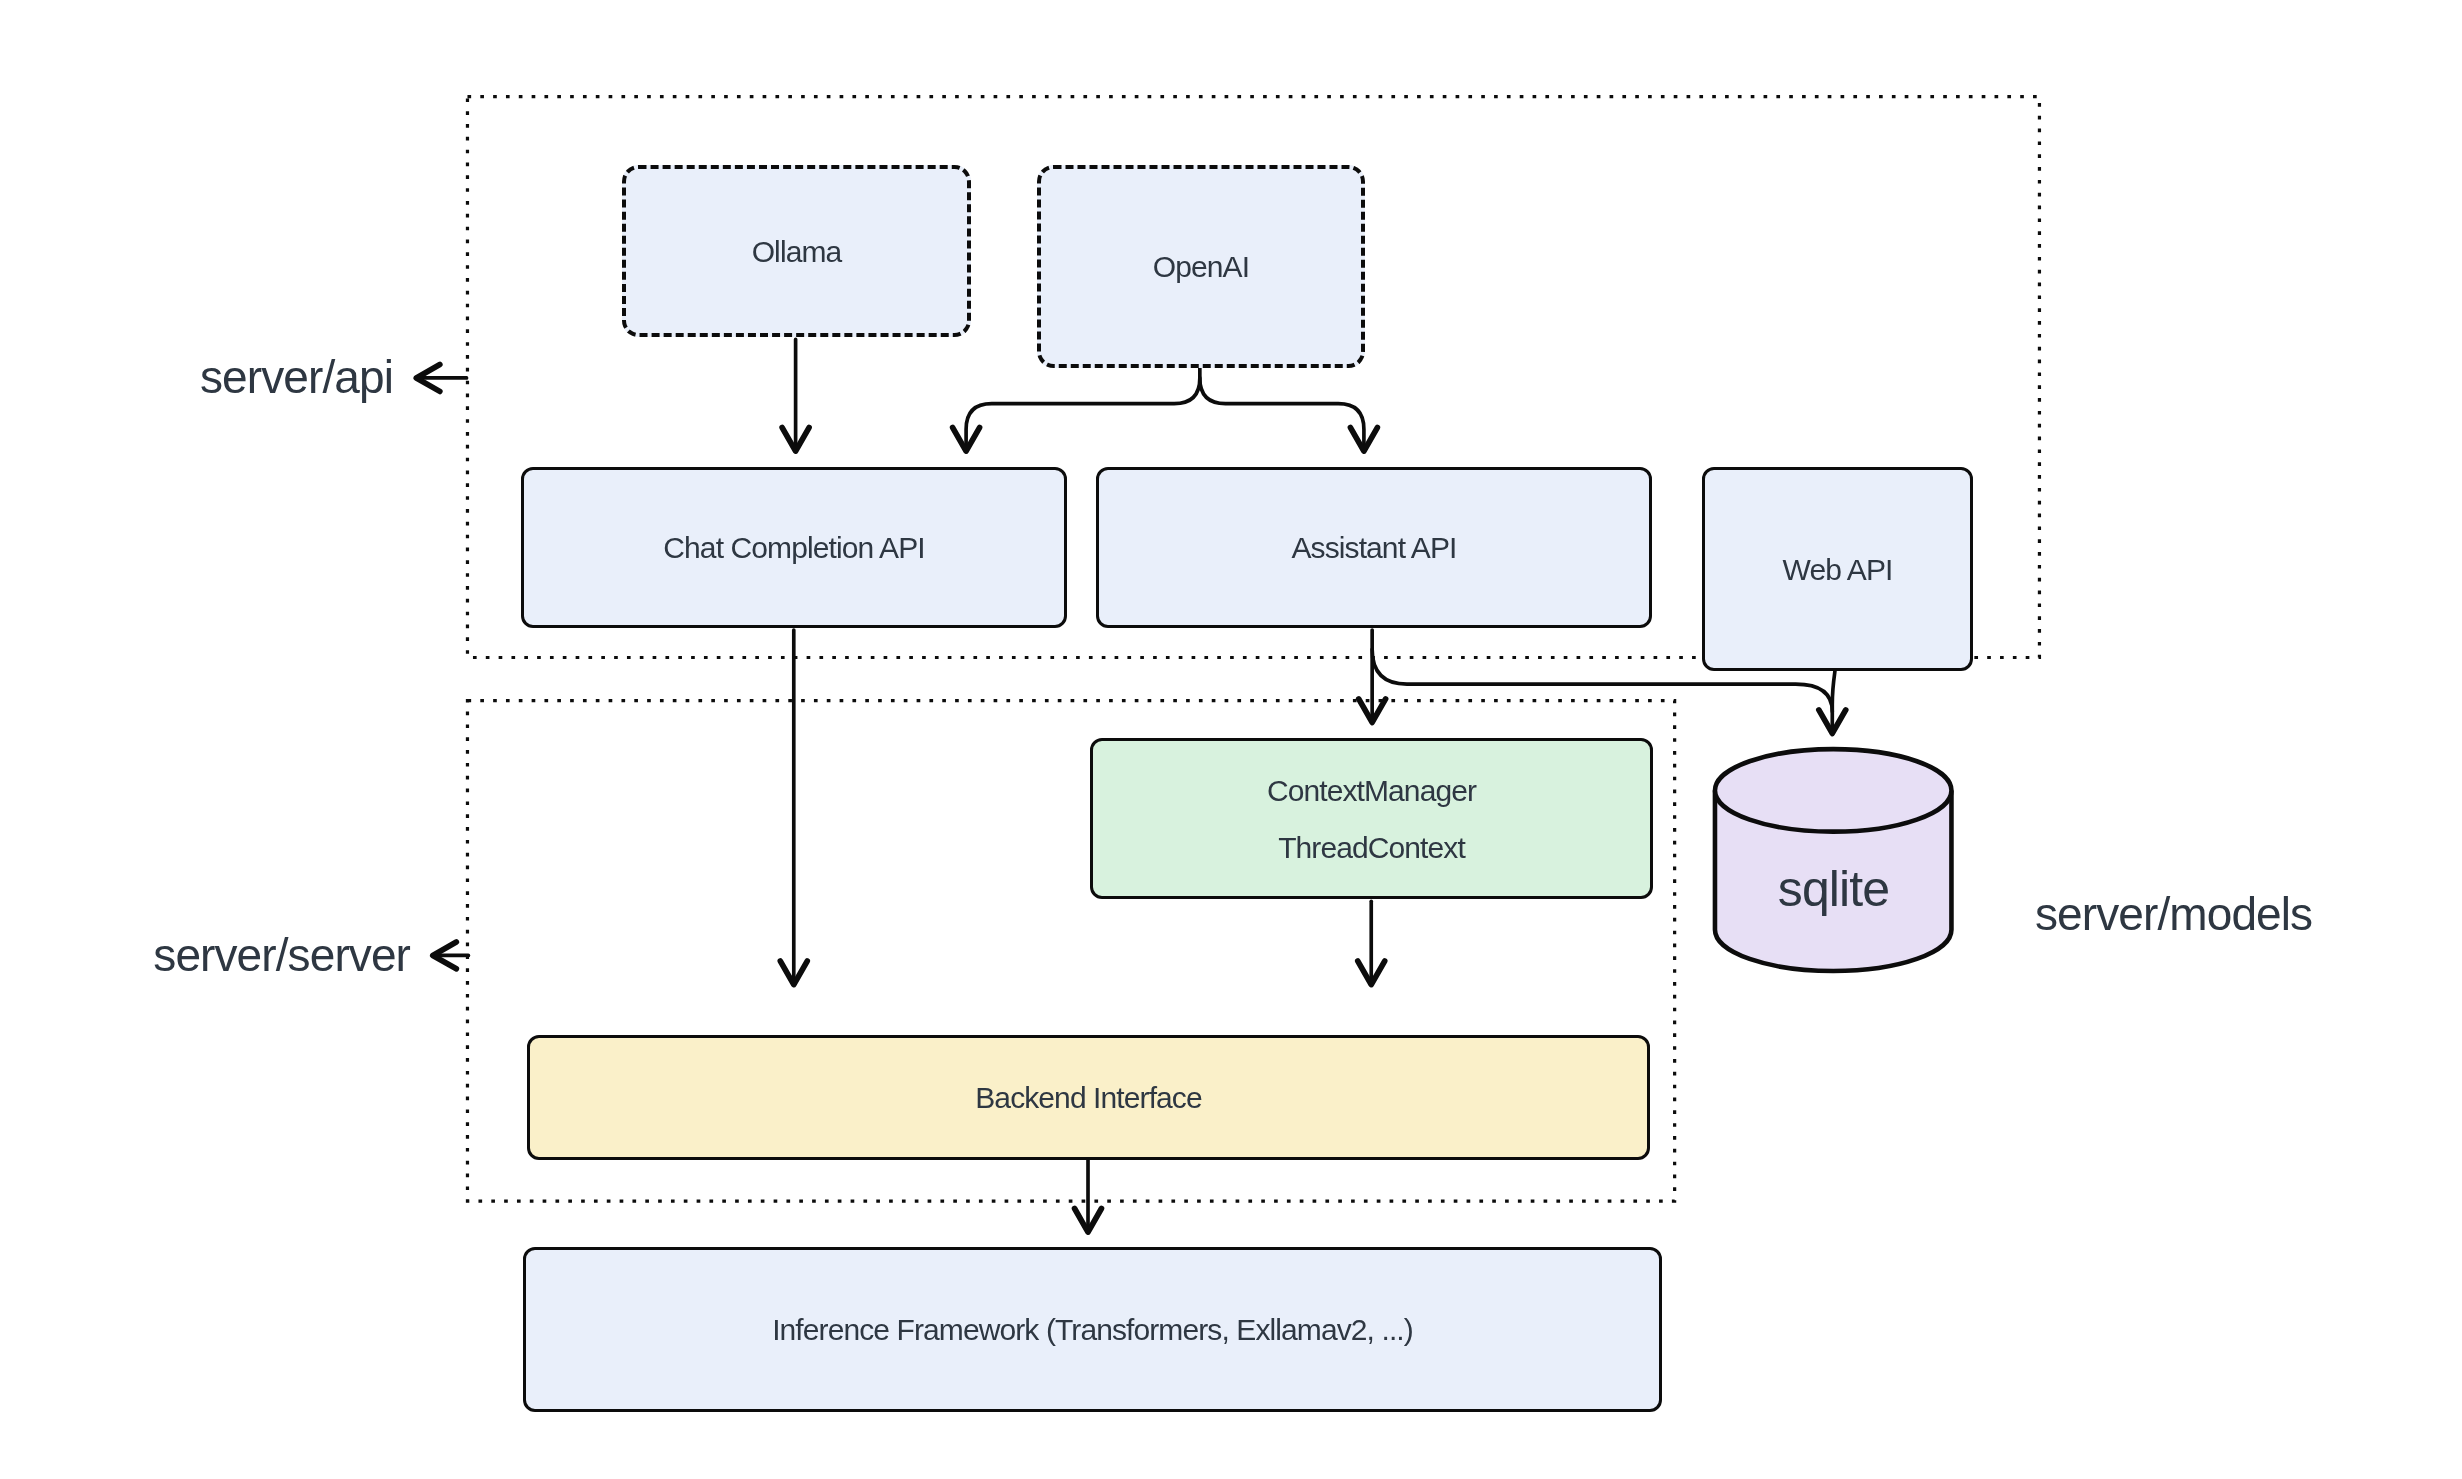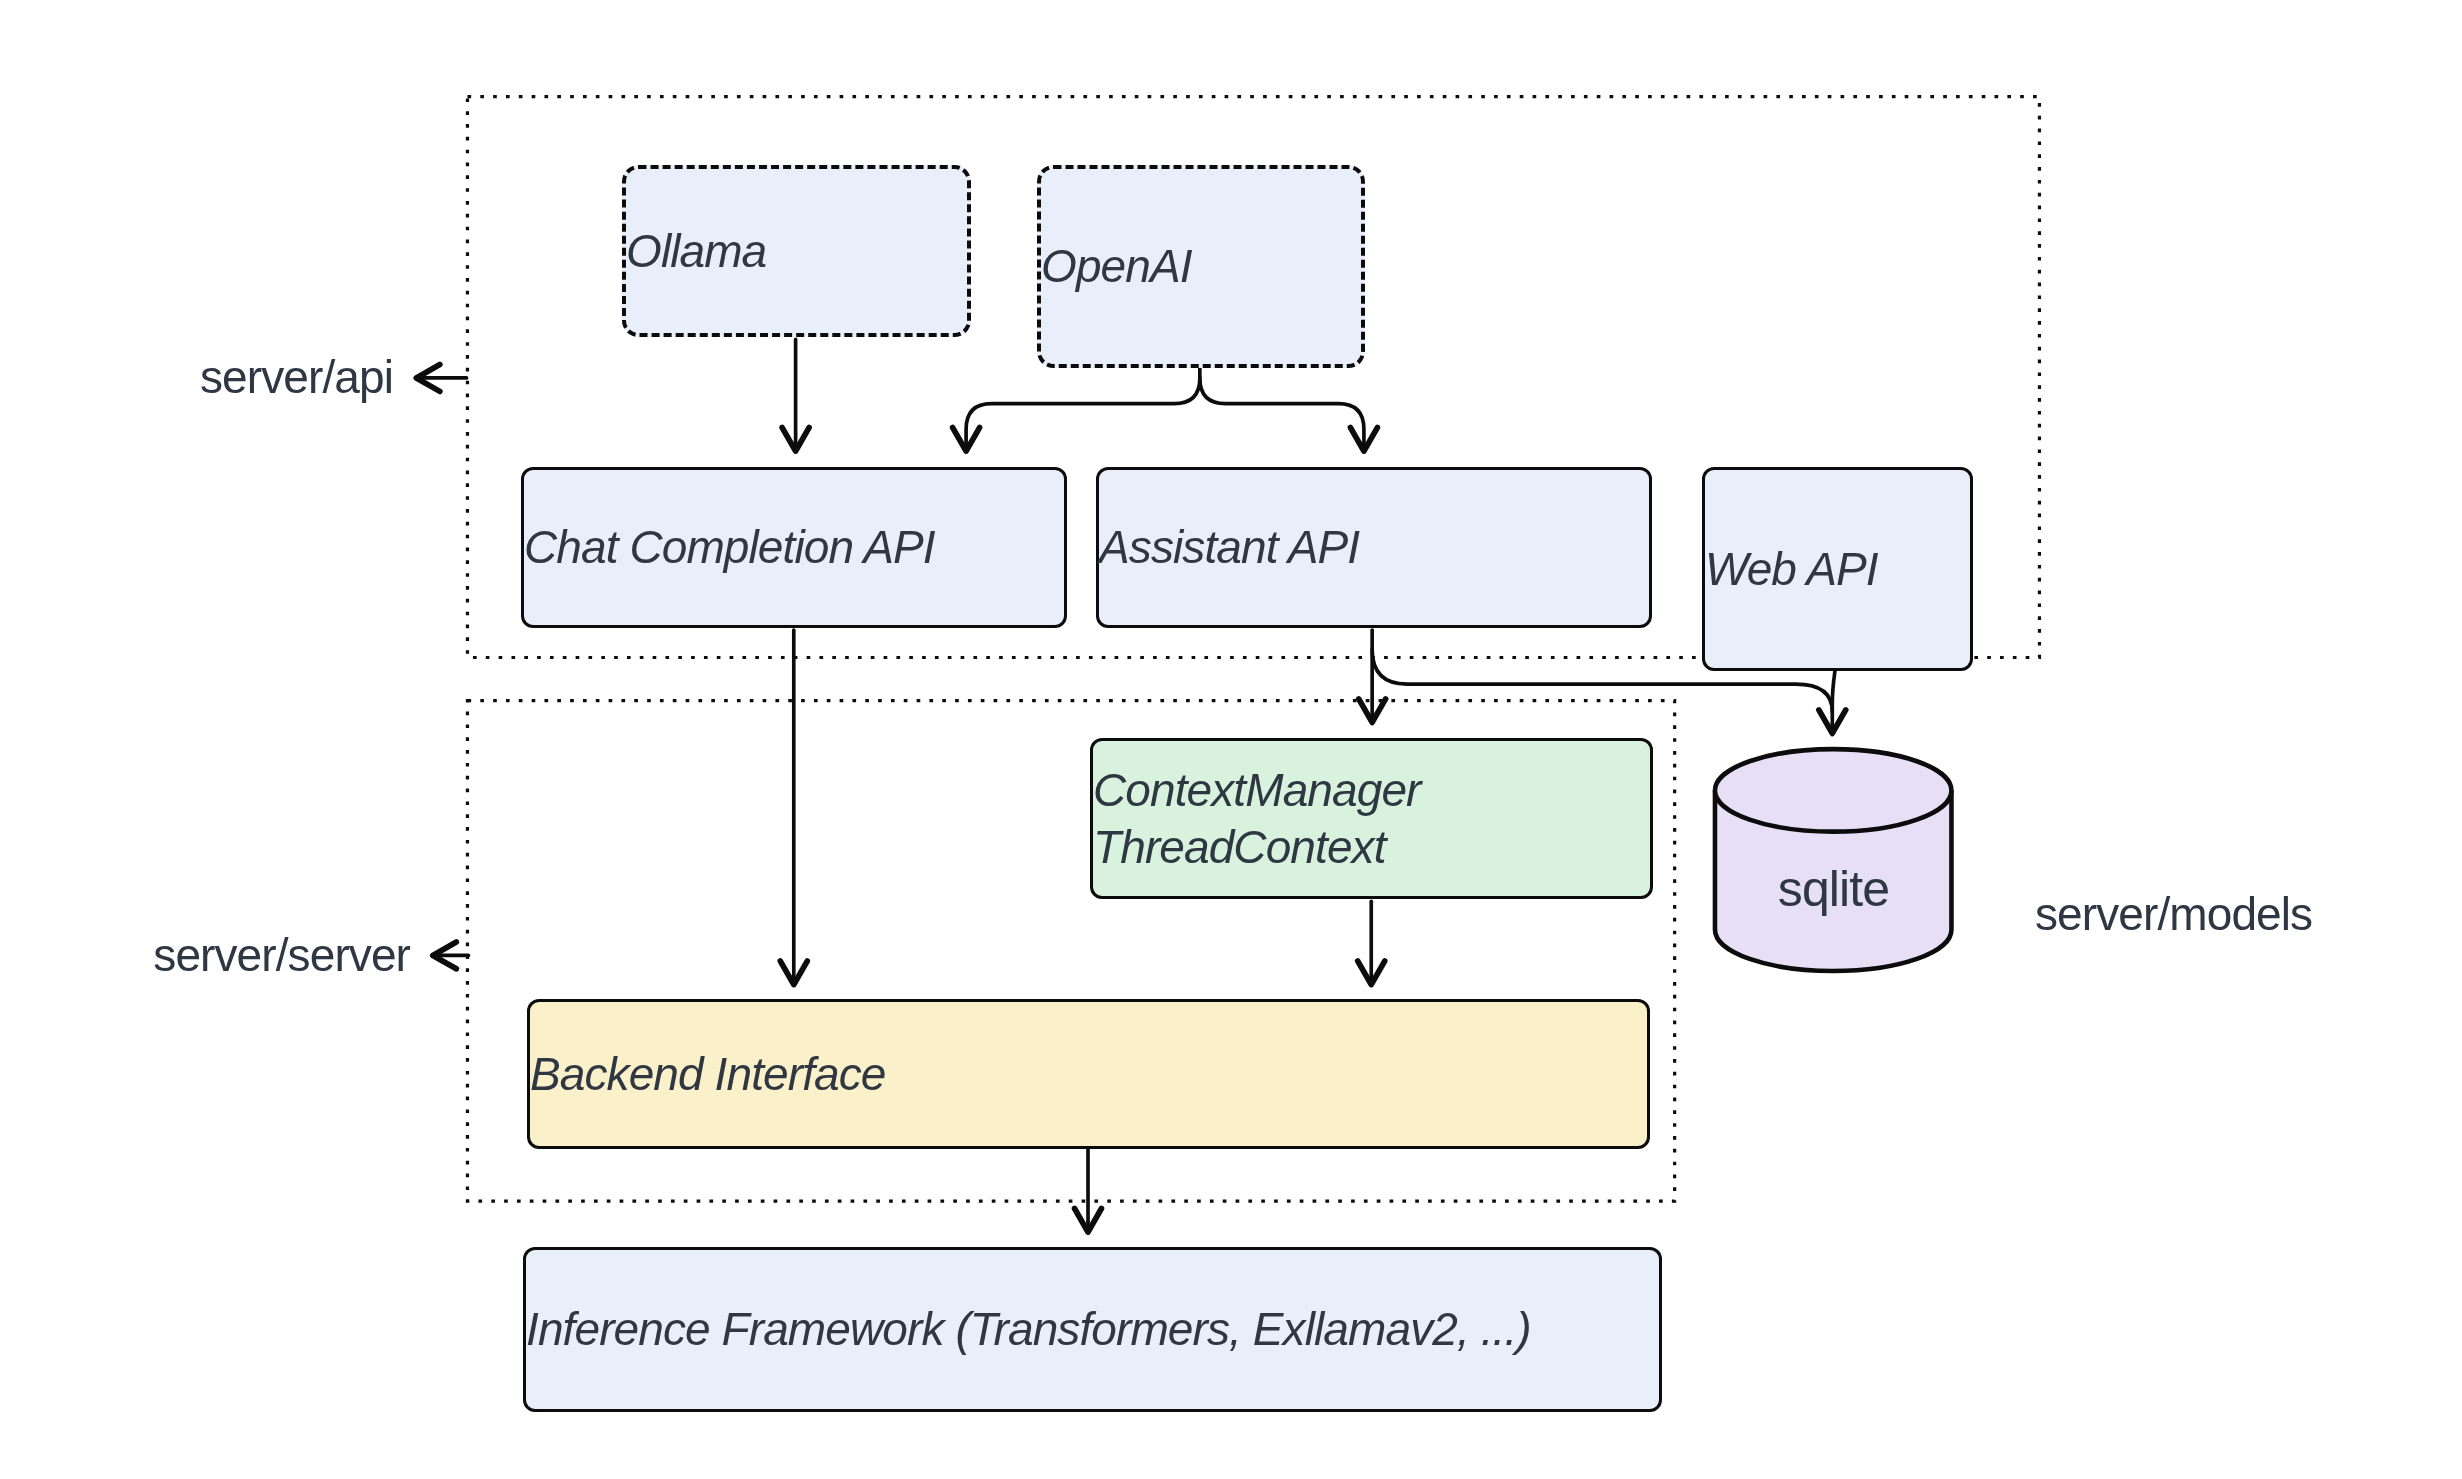--- a/index.html
+++ b/index.html
@@ -21,33 +21,32 @@
     left: 0;
     top: 0;
     width: 2462px;
     height: 1480px;
     z-index: 2;
   }
   .node {
     position: absolute;
     display: flex;
     flex-direction: column;
-    align-items: flex-start;
+    align-items: center;
     justify-content: center;
     text-align: center;
-    font-size: 46px;
+    font-size: 30px;
     letter-spacing: -0.9px;
     line-height: 57px;
     color: var(--text, #2e3742);
     background: var(--node-fill-blue, #e9effa);
     border: 3.7px solid var(--line, #0c0c0c);
     border-radius: 12px;
     z-index: 3;
     box-sizing: border-box;
-    font-style: italic;
   }
   .node.dashed {
     border: 4.6px dashed var(--line, #0c0c0c);
     border-radius: 16.5px;
   }
   .node.green  { background: var(--node-fill-green, #d8f2de); }
   .node.yellow { background: var(--node-fill-yellow, #faf0c9); }
   .side-label {
     position: absolute;
     font-size: 46px;
@@ -69,21 +68,21 @@
     text-align: center;
   }
 
   
   #node-ollama     { left: 622px;  top: 165px;  width: 349px;  height: 172px; }
   #node-openai     { left: 1037px; top: 165px;  width: 328px;  height: 203px; }
   #node-chat       { left: 521px;  top: 467px;  width: 546px;  height: 161px; }
   #node-assistant  { left: 1096px; top: 467px;  width: 556px;  height: 161px; }
   #node-web        { left: 1702px; top: 467px;  width: 271px;  height: 204px; }
   #node-context    { left: 1090px; top: 738px;  width: 563px;  height: 161px; }
-  #node-backend    { left: 527px;  top: 999px; width: 1123px; height: 150px; }
+  #node-backend    { left: 527px;  top: 1035px; width: 1123px; height: 125px; }
   #node-inference  { left: 523px;  top: 1247px; width: 1139px; height: 165px; }
 
   #label-server-api     { left: 90px;  top: 349px;  width: 303px; text-align: right; }
   #label-server-backend { left: 25px;  top: 927px; width: 385px; text-align: right; }
   #label-server-models  { left: 2035px; top: 839px; width: 367px; text-align: left; margin-top: 47px; }
   #label-sqlite         { left: 1715px; top: 843px; width: 237px; height: 92px; }
 </style>
 </head>
 <body>
 

